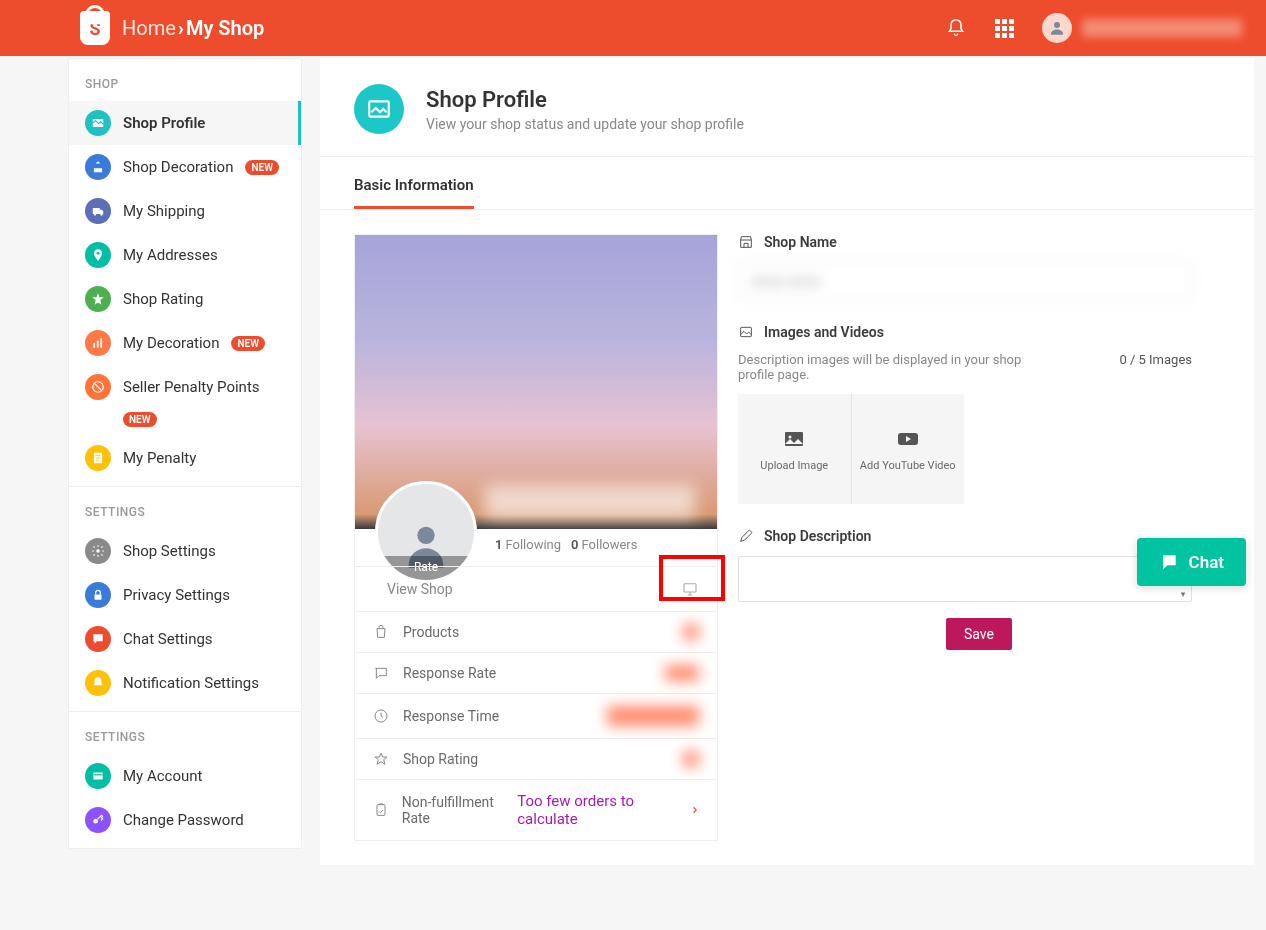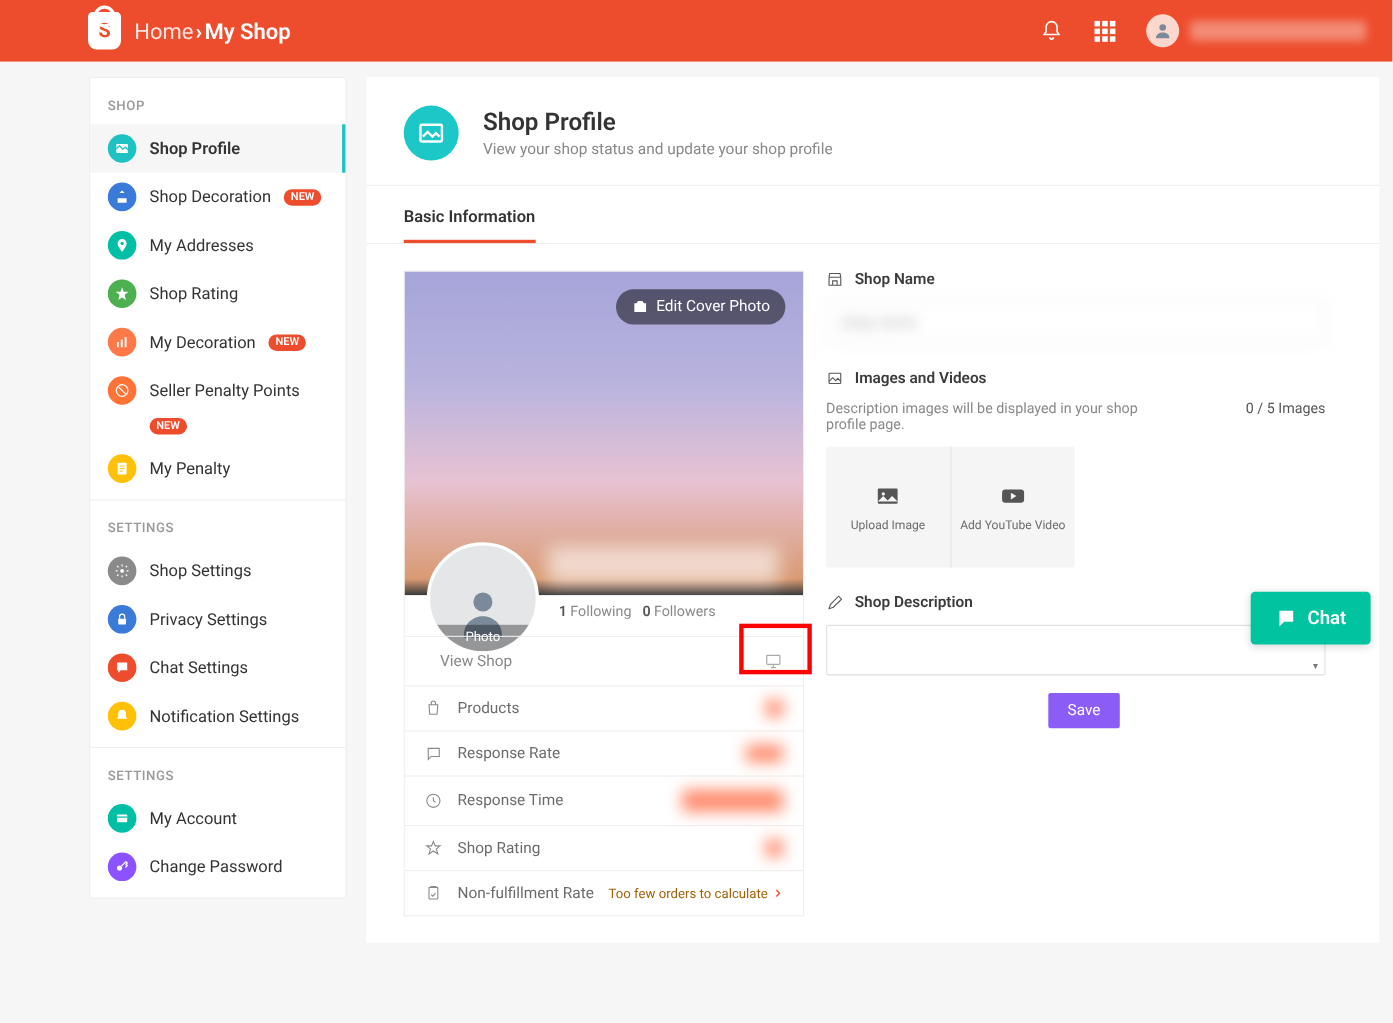--- a/index.html
+++ b/index.html
@@ -14,21 +14,21 @@
 .crumbs .sep { margin:0 2px; font-weight:bold; }
 .crumbs .cur { font-weight:600; }
 .header-right { margin-left:auto; display:flex; align-items:center; gap:28px; }
 .h-icon { width:20px; height:20px; display:flex; align-items:center; justify-content:center; cursor:pointer; }
 .grid-ic { display:grid; grid-template-columns:repeat(3,5px); grid-template-rows:repeat(3,5px); gap:2px; }
 .grid-ic i { background:#fff; width:5px; height:5px; }
 .avatar-btn { display:flex; align-items:center; gap:10px; cursor:pointer; }
 .avatar-circ { width:30px; height:30px; border-radius:50%; background:#fbd7cd; display:flex; align-items:center; justify-content:center; }
 .avatar-circ svg { fill:#7b8a9a; width:18px; height:18px; }
 .blur-bar { width:160px; height:18px; background:rgba(255,255,255,.35); border-radius:3px; filter:blur(4px); }
-.layout { display:flex; align-items:flex-start; padding: 14px 0 40px 68px; gap:18px;margin-left:13px; }
+.layout { display:flex; align-items:flex-start; padding: 2px 0 40px 68px; gap:18px; }
 .sidebar { width:234px; background:#fff; border:1px solid #eee; border-radius:2px; }
 .side-sec { border-bottom:1px solid #eee; padding:18px 0 6px; }
 .side-sec:last-child { border-bottom:none; }
 .side-head { color:#999; font-size:12px; letter-spacing:.5px; padding:0 16px 10px; font-weight:500; }
 .side-item { display:flex; align-items:center; gap:12px; padding:9px 16px; cursor:pointer; font-size:15px; color:#333; position:relative; }
 .side-item.active { background:#f6f6f6; font-weight:600; }
 .side-item.active::after { content:""; position:absolute; right:0; top:0; bottom:0; width:3px; background:#1cc2c2; }
 .s-ic { width:26px; height:26px; border-radius:50%; flex-shrink:0; display:flex; align-items:center; justify-content:center; }
 .s-ic svg { width:14px; height:14px; fill:#fff; }
 .col-teal{background:#1ec2c2}.col-blue{background:#3a7ad9}.col-navy{background:#5a6fb5}.col-teal2{background:#00bfa5}.col-green{background:#4caf50}.col-orange{background:#ff7847}.col-orange2{background:#ff7337}.col-yellow{background:#ffc107}.col-grey{background:#8a8a8a}.col-purple{background:#8c52ff}.col-red{background:#ee4d2d}
@@ -53,37 +53,37 @@
 .follow-row b { color:#555; font-weight:600; margin-right:3px; }
 .view-shop { border-top:1px solid #eee; padding:14px 18px 14px 32px; display:flex; align-items:center; font-size:14px; color:#888; position:relative; }
 .monitor-ic { position:absolute; right:18px; width:18px; height:18px; display:flex; align-items:center; justify-content:center; cursor:pointer; }
 .highlight-box { position:absolute; right:-8px; top:-12px; width:66px; height:46px; border:4px solid #ff0000; pointer-events:none; }
 .stat-row { border-top:1px solid #eee; padding:12px 18px; display:flex; align-items:center; font-size:14px; color:#6b6b6b; }
 .stat-row .st-ic { width:18px; margin-right:12px; display:flex; color:#888; }
 .stat-row .st-ic svg { width:16px; height:16px; fill:none; stroke:#888; stroke-width:1.5; }
 .stat-val { margin-left:auto; font-size:13px; color:#ee4d2d; }
 .stat-val.blur { filter:blur(7px); width:60px; height:16px; background:#ff8b6d; border-radius:3px; }
 .stat-val.tiny { width:16px; height:16px; }
-.nfr { color:#a16207; font-size:12px; display:flex; align-items:center; gap:4px; }
+.nfr { color:#a21caf; font-size:15px; display:flex; align-items:center; gap:4px; }
 .form-area { flex:1; }
 .form-sec { margin-bottom:24px; }
 .form-label { display:flex; align-items:center; gap:10px; font-size:14px; font-weight:600; color:#3b3b3b; margin-bottom:12px; }
 .form-label svg { width:16px; height:16px; fill:none; stroke:#555; stroke-width:1.5; }
 .text-input { width:100%; max-width:454px; border:1px solid #e0e0e0; border-radius:2px; padding:10px 12px; font-size:14px; color:#555; }
 .blur-input { filter:blur(6px); color:#aaa; }
 .hint-row { display:flex; justify-content:space-between; font-size:13px; color:#888; margin-bottom:12px; max-width:454px; }
 .hint-row .cnt { color:#555; }
 .upload-box { background:#f5f5f5; border-radius:2px; width:226px; height:110px; display:flex; }
 .up-item { flex:1; display:flex; flex-direction:column; align-items:center; justify-content:center; gap:8px; font-size:11px; color:#6b6b6b; text-align:center; cursor:pointer; }
 .up-item:first-child { border-right:1px solid #e5e5e5; }
 .up-item svg { width:24px; height:24px; fill:#555; }
 .desc-box { width:454px; height:46px; border:1px solid #e0e0e0; border-radius:2px; position:relative; }
 .desc-box .scroll-th { position:absolute; right:2px; top:2px; bottom:2px; width:12px; display:flex; flex-direction:column; justify-content:space-between; align-items:center; }
 .desc-box .scroll-th span { font-size:9px; color:#777; }
-.save-btn { background:#8b5cf6; color:#fff; border:none; border-radius:2px; padding:8px 18px; font-size:14px; cursor:pointer; display:block; margin:16px auto 0; }
+.save-btn { background:#be185d; color:#fff; border:none; border-radius:2px; padding:8px 18px; font-size:14px; cursor:pointer; display:block; margin:16px auto 0; }
 .chat-fab { position:fixed; right:20px; bottom:344px; background:#00c4a0; color:#fff; border:none; border-radius:4px; padding:14px 22px; font-size:17px; font-weight:600; display:flex; align-items:center; gap:10px; cursor:pointer; box-shadow:0 2px 8px rgba(0,0,0,.15); }
 .chat-fab svg { width:20px; height:20px; fill:#fff; }
 </style>
 </head>
 <body>
 
 <div class="header">
   <div class="logo-wrap">
     <div class="logo-ic">
         <span>S</span>
@@ -139,20 +139,30 @@
         <span>Shop Profile</span>
       </div>
       <div class="side-item">
         <span class="s-ic col-blue">
             <svg viewBox="0 0 24 24">
               <path d="M12 2v8M8 6l4-4 4 4M5 14h14v7H5z"></path>
             </svg>
           </span>
         <span>Shop Decoration</span>
         <span class="badge-new">NEW</span>
+      </div>
+      <div class="side-item">
+        <span class="s-ic col-navy">
+            <svg viewBox="0 0 24 24">
+              <path d="M3 7h12v10H3zM15 10h4l2 3v4h-6z"></path>
+              <circle cx="7" cy="18" r="2"></circle>
+              <circle cx="18" cy="18" r="2"></circle>
+            </svg>
+          </span>
+        <span>My Shipping</span>
       </div>
       <div class="side-item">
         <span class="s-ic col-teal2">
             <svg viewBox="0 0 24 24">
               <path d="M12 2C8 2 5 5 5 9c0 5 7 13 7 13s7-8 7-13c0-4-3-7-7-7z"></path>
               <circle cx="12" cy="9" r="2.5" fill="#00bfa5"></circle>
             </svg>
           </span>
         <span>My Addresses</span>
       </div>
@@ -267,34 +277,27 @@
         <h1>Shop Profile</h1>
         <p>View your shop status and update your shop profile</p>
       </div>
     </div>
     <div class="tabs-bar">
       <span class="tab">Basic Information</span>
     </div>
     <div class="main-area">
       <div class="card">
         <div class="cover">
-          <button class="edit-cover">
-            <svg width="16" height="16" viewBox="0 0 24 24" fill="#fff">
-                <path d="M4 7h3l2-3h6l2 3h3v12H4z"></path>
-                <circle cx="12" cy="13" r="4" fill="none" stroke="#fff" stroke-width="2"></circle>
-              </svg>
-            <span>Edit Cover Photo</span>
-          </button>
           <div class="shop-name-blur"></div>
           <div class="avatar-big">
             <svg viewBox="0 0 24 24">
                 <circle cx="12" cy="8" r="4"></circle>
                 <path d="M4 22c0-5 4-8 8-8s8 3 8 8v1H4z"></path>
               </svg>
-            <div class="edit-strip">Photo</div>
+            <div class="edit-strip">Rate</div>
           </div>
         </div>
         <div class="follow-row">
           <span><b>1</b><span>Following</span></span>
           <span><b>0</b><span>Followers</span></span>
         </div>
         <div class="view-shop">
           <span>View Shop</span>
           <span class="monitor-ic">
             <svg viewBox="0 0 24 24" fill="none" stroke="#aaa" stroke-width="1.5">

